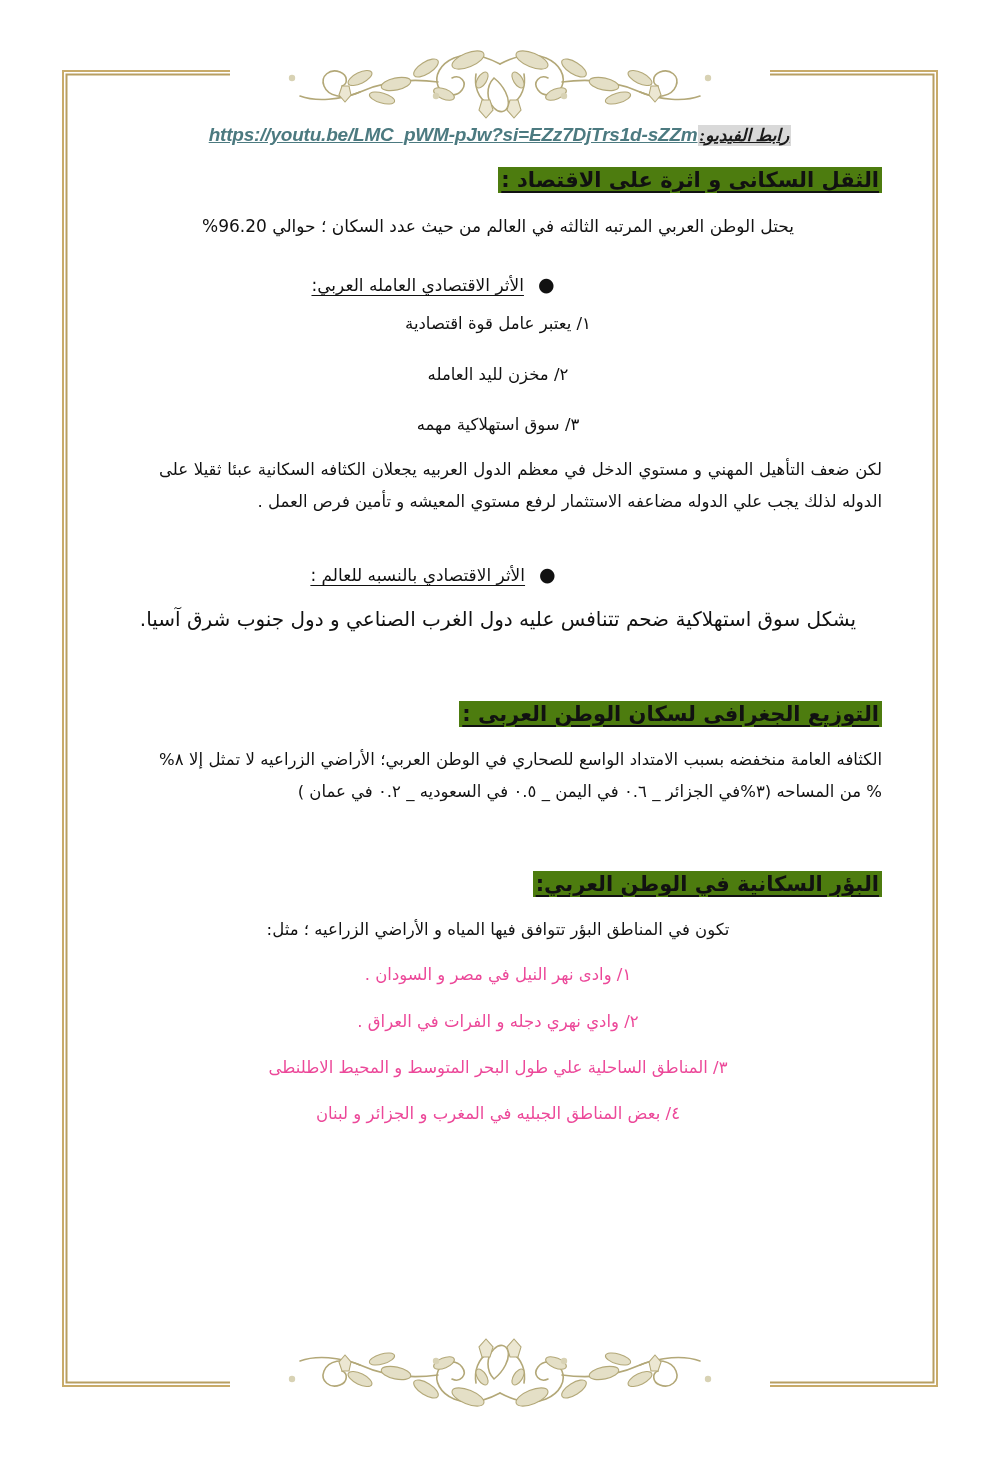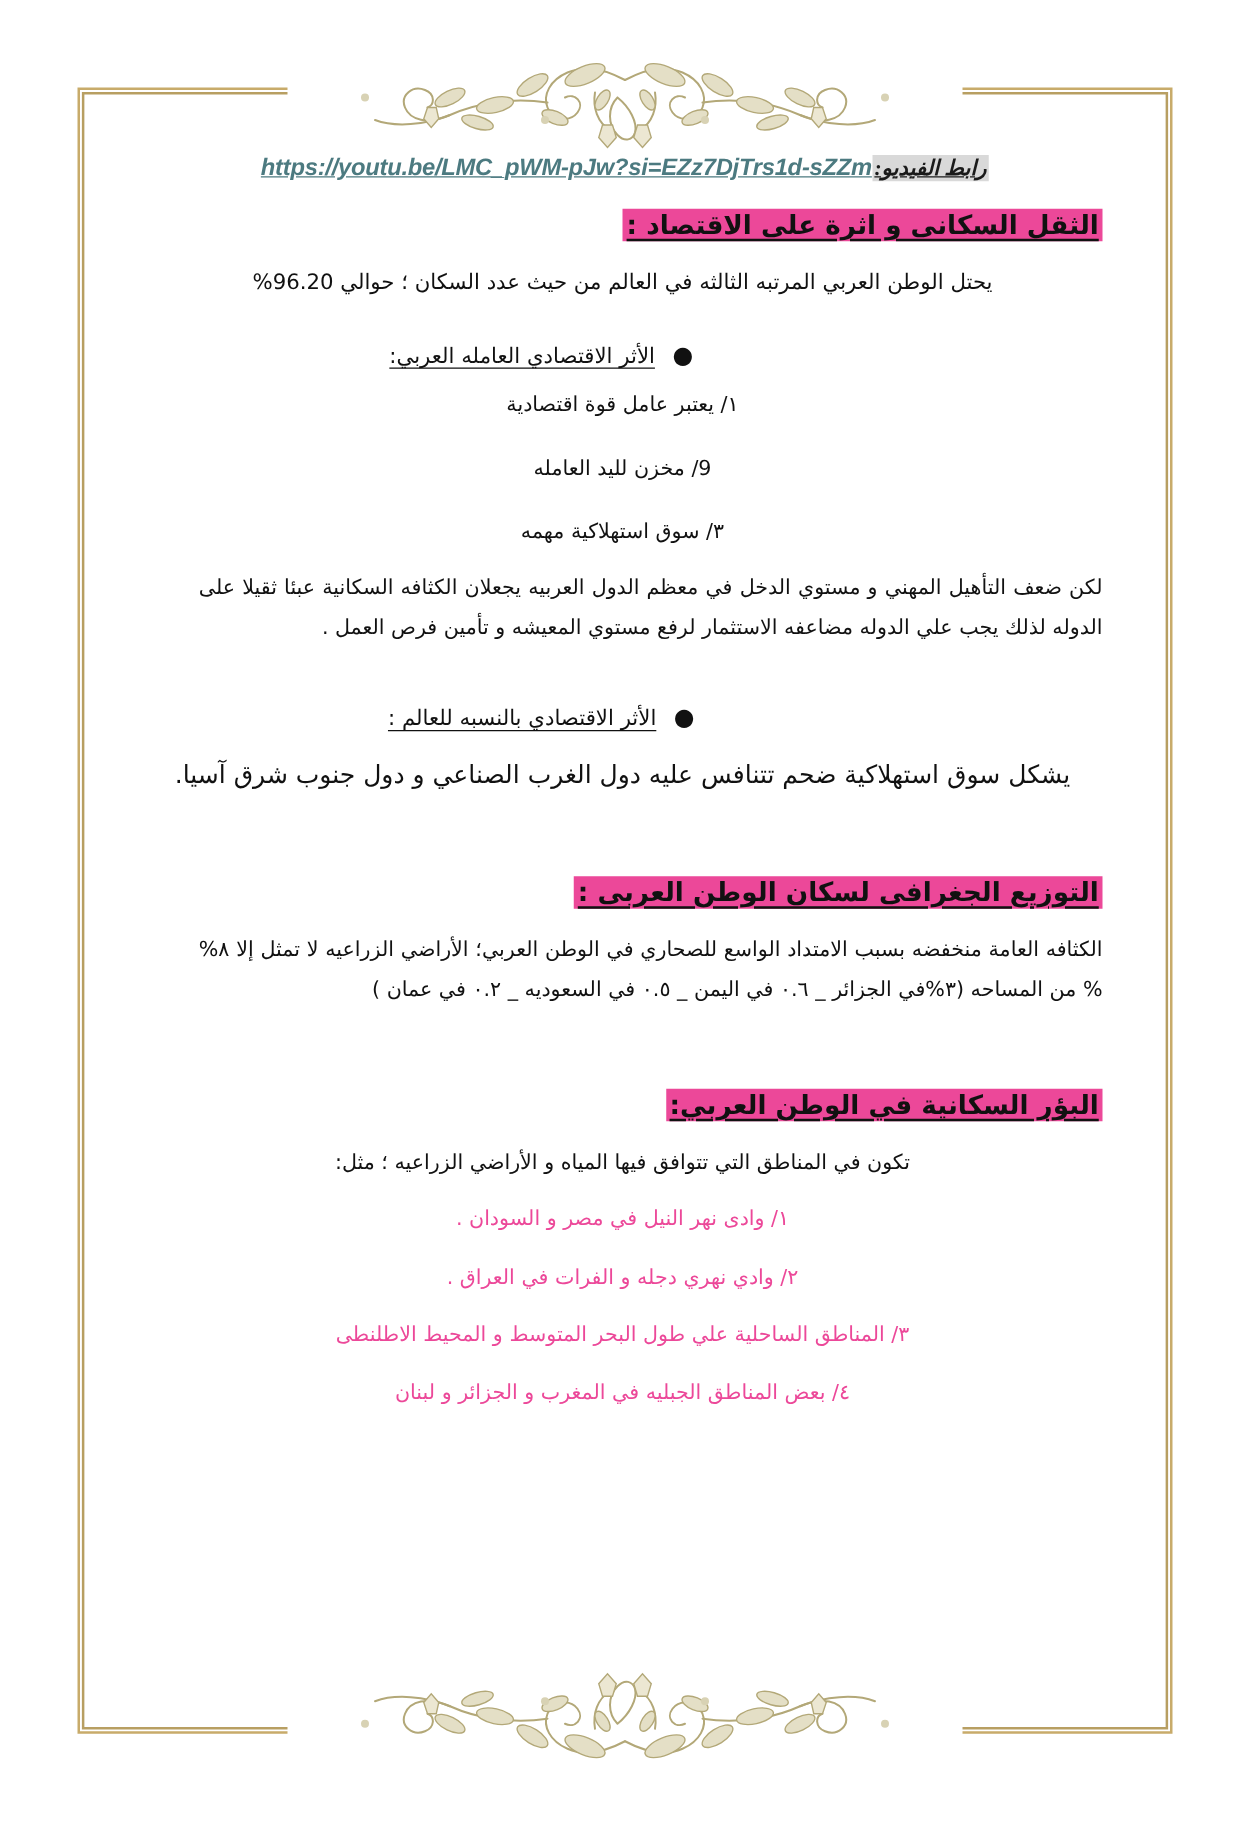--- a/index.html
+++ b/index.html
@@ -100,21 +100,21 @@
   h2.section-heading {
     margin: 0 0 18px 0;
     text-align: right;
     font-family: "DejaVu Sans", "Liberation Sans", sans-serif;
     font-size: 21px;
     font-weight: bold;
     color: #111111;
     direction: rtl;
   }
   h2.section-heading .hl {
-    background: #ec4899;
+    background: #4d7c0f;
     text-decoration: underline;
     text-underline-offset: 4px;
     padding: 1px 3px;
     margin-left: 13px;
   }
 
   p.body-text {
     margin: 0 0 16px 0;
     font-family: "DejaVu Sans", "Liberation Sans", sans-serif;
     font-size: 16.5px;
@@ -304,21 +304,21 @@
 
     <div class="spacer-sm"></div>
 
     <div class="bullet-line">
       <span class="bullet-dot">●</span>
       <span class="bullet-text">الأثر الاقتصادي العامله العربي:</span>
     </div>
 
     <ol class="numbered numbered-block">
       <li class="num-item">١/ يعتبر عامل قوة اقتصادية</li>
-      <li class="num-item">9/ مخزن لليد العامله</li>
+      <li class="num-item">٢/ مخزن لليد العامله</li>
       <li class="num-item">٣/ سوق استهلاكية مهمه</li>
     </ol>
 
     <div class="spacer-sm"></div>
 
     <p class="body-text justify">لكن ضعف التأهيل المهني و مستوي الدخل في معظم الدول العربيه يجعلان الكثافه السكانية عبئا ثقيلا على الدوله  لذلك يجب علي الدوله مضاعفه الاستثمار لرفع مستوي المعيشه و تأمين فرص العمل .</p>
 
     <div class="spacer-md"></div>
 
     <div class="bullet-line">
@@ -335,21 +335,21 @@
     </h2>
 
     <p class="body-text justify">الكثافه العامة منخفضه بسبب الامتداد الواسع للصحاري في الوطن العربي؛ الأراضي الزراعيه لا تمثل إلا ٨%  % من المساحه (٣%في الجزائر _ ٠.٦ في اليمن _ ٠.٥ في السعوديه  _ ٠.٢ في عمان )</p>
 
     <div class="spacer-lg"></div>
 
     <h2 class="section-heading">
       <span class="hl">البؤر السكانية في الوطن العربي:</span>
     </h2>
 
-    <p class="body-text center">تكون في المناطق التي تتوافق فيها المياه و الأراضي الزراعيه ؛ مثل:</p>
+    <p class="body-text center">تكون في المناطق البؤر تتوافق فيها المياه و الأراضي الزراعيه ؛ مثل:</p>
 
     <ul class="plain-list">
       <li class="list-item">١/ وادى نهر النيل في مصر و السودان .</li>
       <li class="list-item">٢/ وادي نهري دجله و الفرات في العراق .</li>
       <li class="list-item">٣/ المناطق الساحلية علي طول البحر المتوسط و المحيط الاطلنطى</li>
       <li class="list-item">٤/  بعض المناطق الجبليه في المغرب و الجزائر و لبنان</li>
     </ul>
 
   </div>
 </div>

